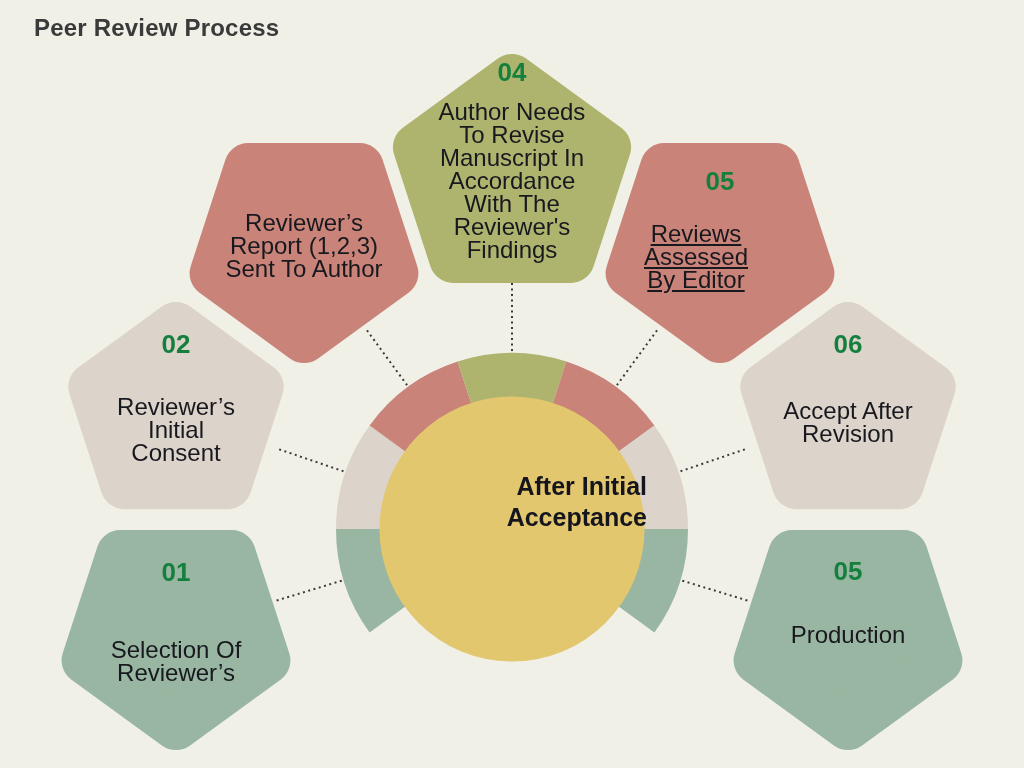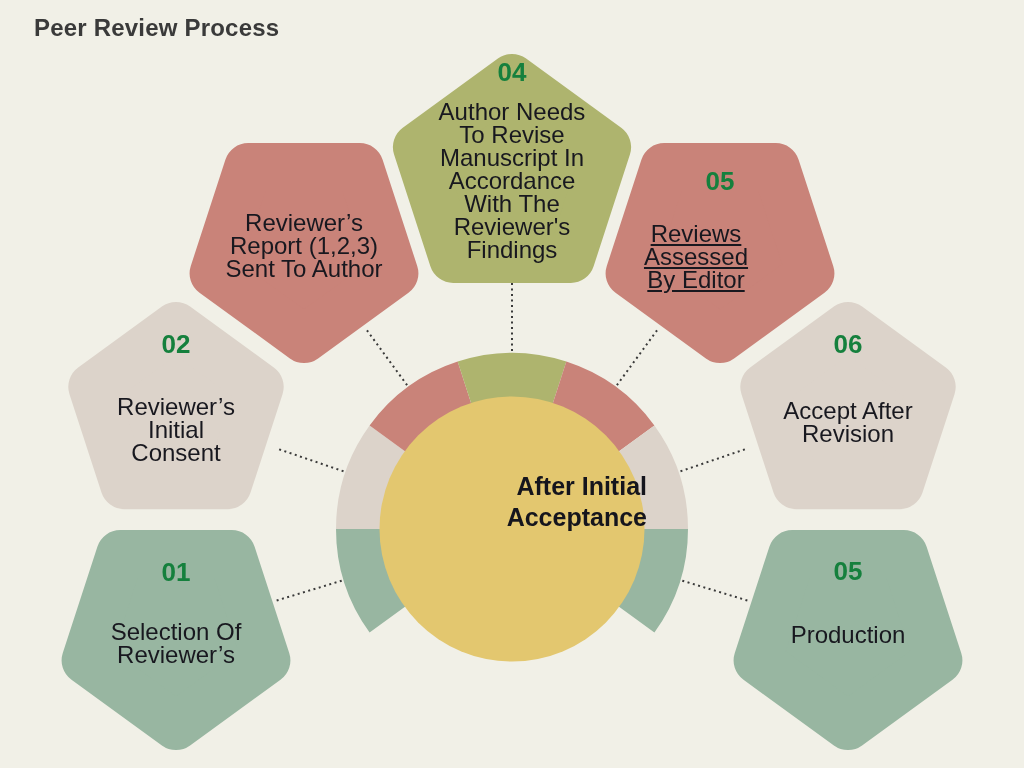--- a/index.html
+++ b/index.html
@@ -47,21 +47,21 @@
     left: 377px; top: 471px;
     width: 270px;
     text-align: right;
     font-size: 25px;
     line-height: 31px;
     font-weight: bold;
     color: #15151d;
     white-space: pre-line;
   }
   
-  .s1n { left: 66px;  top: 556px; }  .s1l { left: 66px;  top: 620px; }
+  .s1n { left: 66px;  top: 556px; }  .s1l { left: 66px;  top: 638px; }
   .s2n { left: 66px;  top: 328px; }  .s2l { left: 66px;  top: 395px; }
   .s3n { left: 194px; top: 165px; }  .s3l { left: 194px; top: 211px; }
   .s4n { left: 402px; top: 56px;  }  .s4l { left: 402px; top: 100px; }
   .s5n { left: 610px; top: 165px; }  .s5l { left: 586px; top: 222px; text-decoration: underline; }
   .s6n { left: 738px; top: 328px; }  .s6l { left: 738px; top: 399px; }
   .s7n { left: 738px; top: 555px; }  .s7l { left: 738px; top: 623px; }
 </style>
 </head>
 <body>
 

